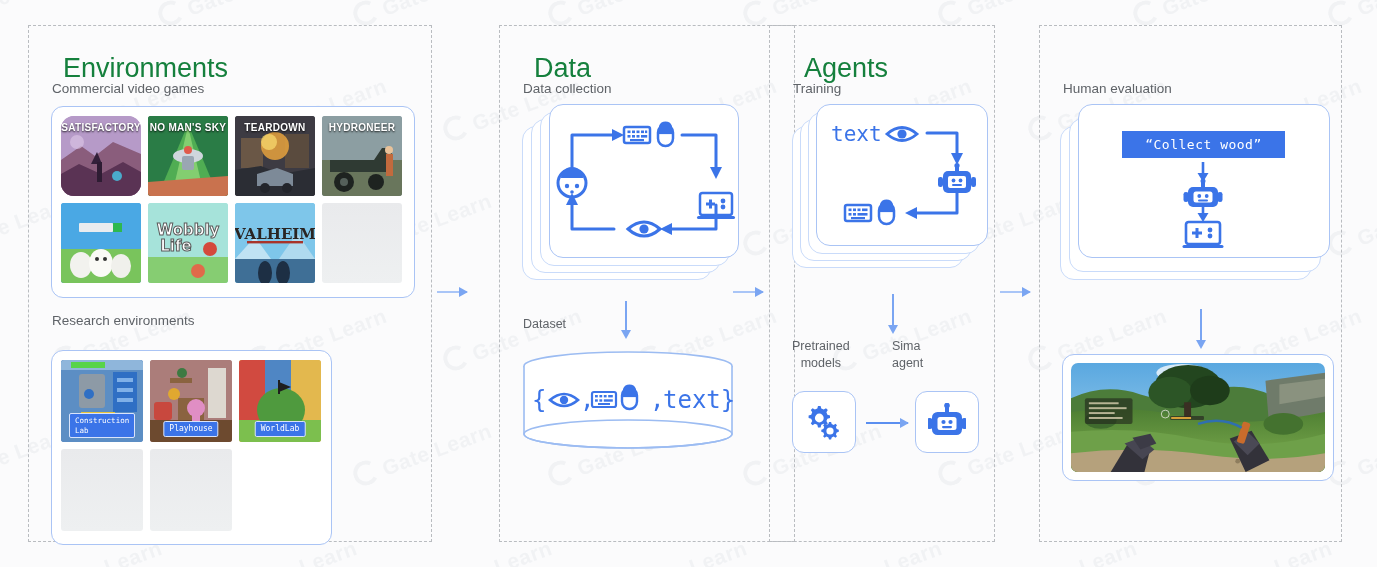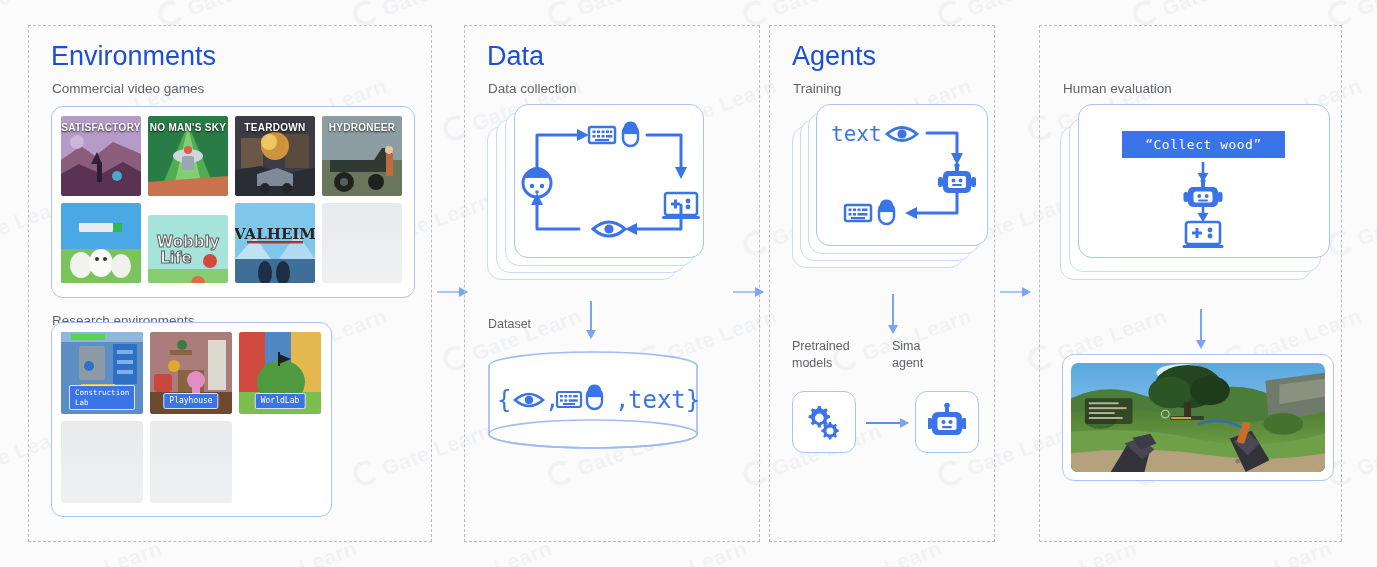--- a/index.html
+++ b/index.html
@@ -29,22 +29,22 @@
   #stage{position:absolute;inset:0;z-index:2;}
 
   .panel{
     position:absolute;top:25px;height:517px;
     border:1px dashed #b9bcc0;
     box-sizing:border-box;
   }
   .panel-inner{position:relative;width:100%;height:100%;}
 
   h1.ptitle{
-    margin:0;position:absolute;left:22px;top:15px;
-    font-size:27px;font-weight:400;color:#1d4ed8;
+    margin:12px;position:absolute;left:22px;top:15px;
+    font-size:27px;font-weight:400;color:#15803d;
     letter-spacing:0px;
   }
   .psub{
     position:absolute;left:23px;top:55px;
     font-size:13.5px;color:#5f6368;font-weight:400;
   }
 
   
   .box{
     position:absolute;border:1px solid #aac4f5;border-radius:12px;
@@ -162,21 +162,21 @@
 <div id="stage">
 
   <section class="panel" style="left:28px;width:404px;">
     <div class="panel-inner">
       <h1 class="ptitle">Environments</h1>
       <div class="psub">Commercial video games</div>
 
       <div class="box" style="left:22px;top:80px;width:364px;height:192px;">
         <div class="thumbgrid" style="left:9px;top:9px;grid-template-columns:repeat(4,80px);grid-template-rows:repeat(2,80px);">
 
-          <div class="thumb" style="background:linear-gradient(175deg,#b89ac9 0%,#c9a8cf 35%,#8e5f7e 70%,#4a2a40 100%);">
+          <div class="thumb" style="background:linear-gradient(175deg,#b89ac9 0%,#c9a8cf 35%,#8e5f7e 70%,#4a2a40 100%);border-radius:13px;">
             <svg width="80" height="80" viewBox="0 0 80 80">
               <rect width="80" height="80" fill="#b69ac8"></rect>
               <path d="M0 44 L20 30 L34 40 L52 26 L80 38 L80 80 L0 80Z" fill="#8a5d7c"></path>
               <path d="M0 58 L18 48 L40 58 L62 46 L80 56 L80 80 L0 80Z" fill="#5a3354"></path>
               <circle cx="16" cy="26" r="7" fill="#d9c2e2" opacity=".7"></circle>
               <path d="M30 48 l6 -12 l5 12 z" fill="#33203a"></path>
               <rect x="36" y="46" width="5" height="20" fill="#2e1c33"></rect>
               <circle cx="56" cy="60" r="5" fill="#46c8e8" opacity=".8"></circle>
             </svg>
             <div class="tcap">SATISFACTORY</div>
@@ -231,21 +231,21 @@
               <ellipse cx="20" cy="62" rx="11" ry="13" fill="#f2f2ee"></ellipse>
               <ellipse cx="40" cy="60" rx="12" ry="14" fill="#fafaf6"></ellipse>
               <ellipse cx="60" cy="63" rx="10" ry="12" fill="#f0f0ec"></ellipse>
               <circle cx="36" cy="56" r="2" fill="#333"></circle>
                 <circle cx="44" cy="56" r="2" fill="#333"></circle>
               <rect x="18" y="20" width="34" height="9" rx="1" fill="#e9ecef"></rect>
               <rect x="52" y="20" width="9" height="9" fill="#2eb84f"></rect>
             </svg>
           </div>
 
-          <div class="thumb" style="background:linear-gradient(180deg,#9fe2dc 0%,#bfe9c6 55%,#7cc76a 100%);margin-top:12px;">
+          <div class="thumb" style="background:linear-gradient(180deg,#9fe2dc 0%,#bfe9c6 55%,#7cc76a 100%);">
             <svg width="80" height="80" viewBox="0 0 80 80">
               <rect width="80" height="80" fill="#a6e3da"></rect>
               <rect y="54" width="80" height="26" fill="#86cd72"></rect>
               <text x="40" y="32" font-family="DejaVu Sans, sans-serif" font-size="15" font-weight="700" fill="#ffffff" stroke="#5a5a5a" stroke-width="1" text-anchor="middle">Wobbly</text>
               <text x="28" y="48" font-family="DejaVu Sans, sans-serif" font-size="15" font-weight="700" fill="#ffffff" stroke="#5a5a5a" stroke-width="1" text-anchor="middle">Life</text>
               <circle cx="62" cy="46" r="7" fill="#d4493c"></circle>
               <circle cx="50" cy="68" r="7" fill="#e06a4a"></circle>
             </svg>
           </div>
 
@@ -261,21 +261,21 @@
               <rect x="12" y="38" width="56" height="2.4" fill="#a8332a"></rect>
             </svg>
           </div>
 
           <div class="thumb empty"></div>
         </div>
       </div>
 
       <div class="psub" style="top:287px;">Research environments</div>
 
-      <div class="box" style="left:22px;top:296px;width:281px;height:195px;">
+      <div class="box" style="left:22px;top:324px;width:281px;height:195px;">
         <div class="thumbgrid" style="left:9px;top:9px;grid-template-columns:repeat(3,82px);grid-template-rows:repeat(2,82px);">
 
           <div class="thumb" style="background:#4a7ab5;">
             <svg width="82" height="82" viewBox="0 0 82 82">
               <rect width="82" height="82" fill="#5c8ec4"></rect>
               <rect y="0" width="82" height="10" fill="#8fb6db"></rect>
               <rect x="10" y="2" width="34" height="6" fill="#58d44a"></rect>
               <rect x="18" y="14" width="26" height="34" rx="3" fill="#8d9aa6"></rect>
               <rect x="52" y="12" width="24" height="40" fill="#2f6fc4"></rect>
               <rect x="56" y="18" width="16" height="4" fill="#7fb0e8"></rect>
@@ -320,21 +320,21 @@
 
           <div class="thumb empty"></div>
           <div class="thumb empty"></div>
         </div>
       </div>
     </div>
   </section>
 
   <div class="arrow-h" style="left:437px;top:291px;width:30px;"></div>
 
-  <section class="panel" style="left:464px;width:296px;">
+  <section class="panel" style="left:499px;width:296px;">
     <div class="panel-inner">
       <h1 class="ptitle">Data</h1>
       <div class="psub">Data collection</div>
 
       <div class="stack" style="left:22px;top:78px;width:216px;height:180px;">
         <div class="sheet" style="left:0;top:22px;width:188px;height:152px;"></div>
         <div class="sheet" style="left:9px;top:15px;width:188px;height:152px;"></div>
         <div class="sheet" style="left:18px;top:8px;width:188px;height:152px;"></div>
         <div class="sheet top" style="left:27px;top:0;width:188px;height:152px;">
           <svg width="188" height="152" viewBox="0 0 188 152">
@@ -504,21 +504,21 @@
               <path d="M0.5 8 h14" stroke="#3b74e8" stroke-width="2.2"></path>
               <path d="M7.5 0.5 v7" stroke="#3b74e8" stroke-width="2.2"></path>
               <path d="M1 1 a7 7 0 0 1 13 0 l0 6 l-13 0 z" fill="#3b74e8"></path>
             </g>
           </svg>
         </div>
       </div>
 
       <div class="arrow-v" style="left:122px;top:268px;height:32px;"></div>
 
-      <div class="lbl2" style="left:22px;top:312px;white-space:pre-line;">Pretrained
+      <div class="lbl2" style="left:22px;top:312px;white-space:pre-line;text-align:center;">Pretrained
 models</div>
       <div class="lbl2" style="left:122px;top:312px;white-space:pre-line;">Sima
 agent</div>
 
       <div class="iconbox" style="left:22px;top:365px;width:64px;height:62px;">
         <svg width="40" height="40" viewBox="0 0 40 40">
           <g fill="#3b74e8">
             <path d="M14 4 l2.6 0 l.7 2.6 l2.4 1 l2.3-1.4 l1.8 1.8 l-1.4 2.3 l1 2.4 l2.6 .7 l0 2.6 l-2.6 .7 l-1 2.4 l1.4 2.3 l-1.8 1.8 l-2.3-1.4 l-2.4 1 l-.7 2.6 l-2.6 0 l-.7-2.6 l-2.4-1 l-2.3 1.4 l-1.8-1.8 l1.4-2.3 l-1-2.4 l-2.6-.7 l0-2.6 l2.6-.7 l1-2.4 l-1.4-2.3 l1.8-1.8 l2.3 1.4 l2.4-1 z"></path>
             <circle cx="15.3" cy="16" r="4.4" fill="#fff"></circle>
             <path d="M25 20 l2.1 0 l.6 2.1 l2 .8 l1.8-1.1 l1.5 1.5 l-1.1 1.8 l.8 2 l2.1 .6 l0 2.1 l-2.1 .6 l-.8 2 l1.1 1.8 l-1.5 1.5 l-1.8-1.1 l-2 .8 l-.6 2.1 l-2.1 0 l-.6-2.1 l-2-.8 l-1.8 1.1 l-1.5-1.5 l1.1-1.8 l-.8-2 l-2.1-.6 l0-2.1 l2.1-.6 l.8-2 l-1.1-1.8 l1.5-1.5 l1.8 1.1 l2-.8 z"></path>

